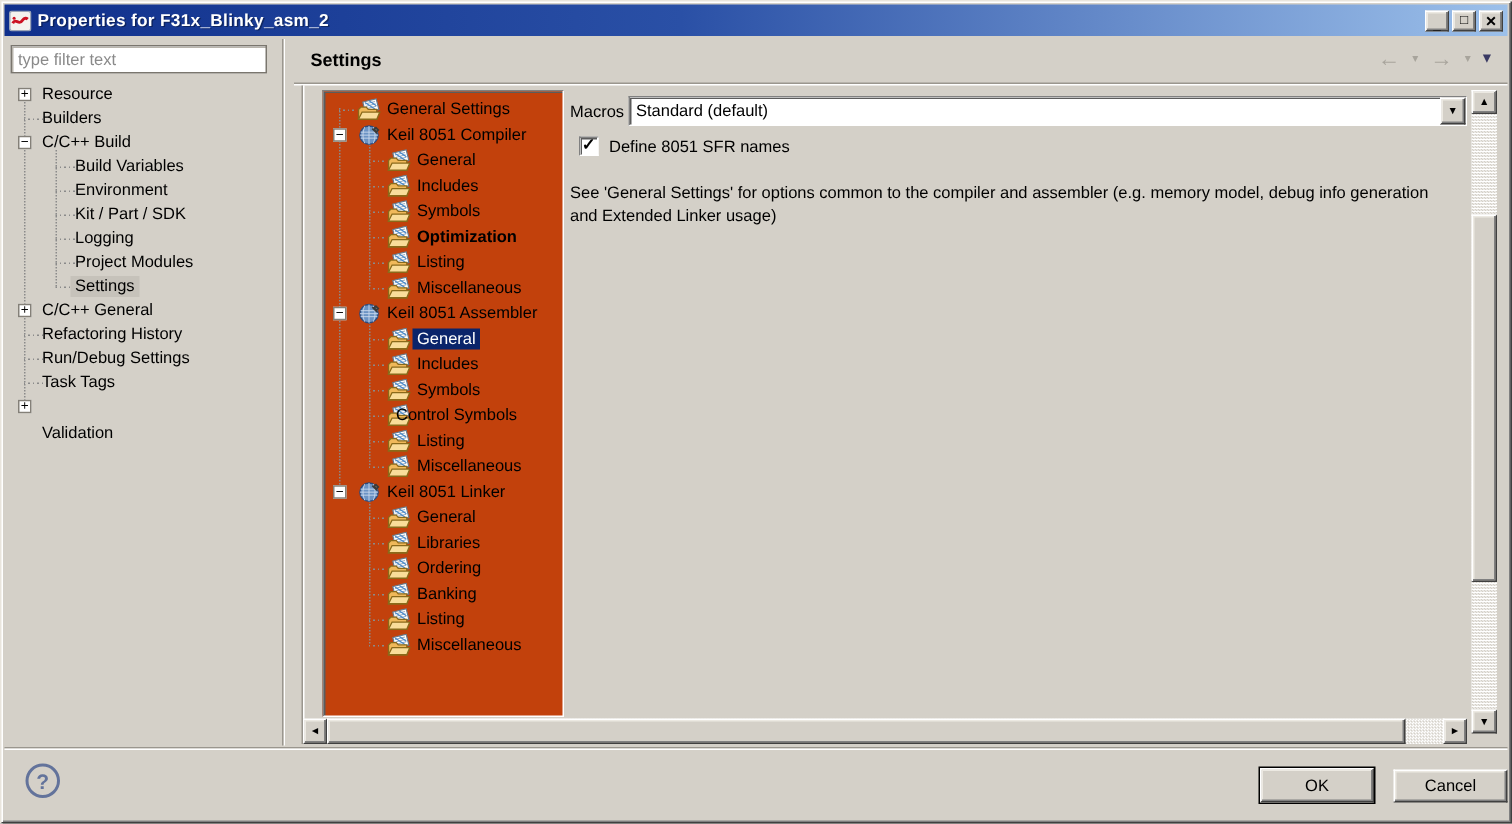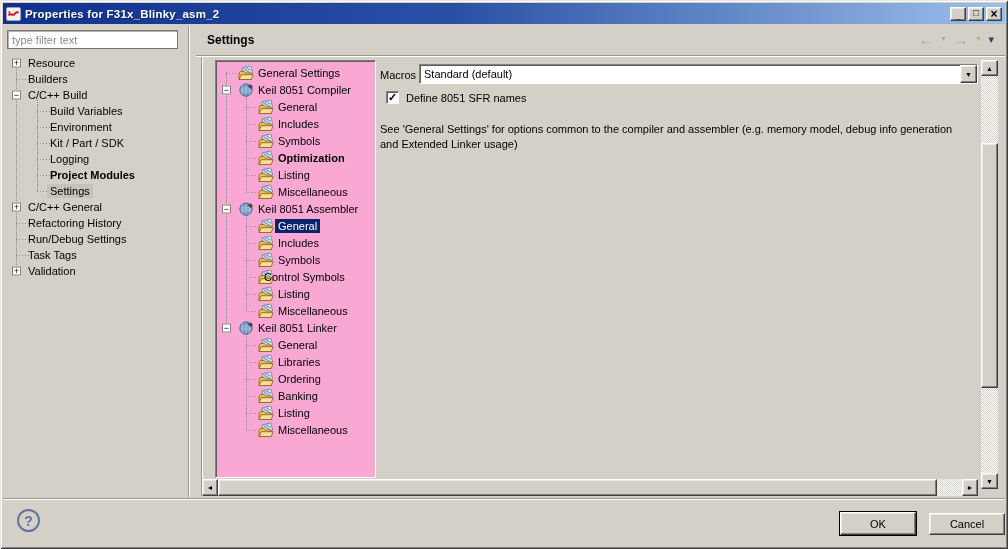--- a/index.html
+++ b/index.html
@@ -50,21 +50,21 @@
   .hdr-title{position:absolute;left:207px;top:33px;font-weight:bold;font-size:12px;}
   .hdr-nav{position:absolute;right:14px;top:30px;display:flex;align-items:center;gap:8px;height:18px;}
   .nav-arrow{color:#a8a49c;font-size:15px;font-weight:bold;line-height:1;}
   .nav-caret{color:#a8a49c;font-size:8px;line-height:1;}
   .nav-menu{color:#3a3a64;font-size:11px;line-height:1;}
   .hdr-div{position:absolute;left:196px;right:3px;top:55px;height:2px;
     border-top:1px solid #9a968e;border-bottom:1px solid #fff;}
   .group-line{position:absolute;left:201px;top:57px;width:2px;height:439px;
     border-left:1px solid #9a968e;border-right:1px solid #fff;}
   
-  .mid-panel{position:absolute;left:215px;top:60px;width:161px;height:418px;background:#f9a8d4;
+  .mid-panel{position:absolute;left:215px;top:60px;width:161px;height:418px;background:#c2410c;
     border:1px solid;border-color:var(--shadow) var(--hi) var(--hi) var(--shadow);
     box-shadow:inset 1px 1px 0 #5c5c5c;overflow:hidden;}
   #mid-tree{position:absolute;left:2px;top:0;right:0;bottom:0;}
   
   .macros-label{position:absolute;left:380px;top:69px;}
   .combo{position:absolute;left:419px;top:64px;width:559px;height:20px;background:#fff;
     border:1px solid;border-color:var(--shadow) var(--hi) var(--hi) var(--shadow);
     box-shadow:inset 1px 1px 0 #5c5c5c;display:flex;align-items:center;}
   .combo-text{flex:1;padding:0 4px;white-space:nowrap;overflow:hidden;}
   .combo-btn{width:17px;align-self:stretch;background:var(--face);border:1px solid;
@@ -163,21 +163,21 @@
       <div class="trow" style="top: 80px; height: 16px;">
         <span class="stub" style="left: 31px; width: 13px;"></span>
         <span class="lbl" style="left: 41px;">Kit / Part / SDK</span>
       </div>
       <div class="trow" style="top: 96px; height: 16px;">
         <span class="stub" style="left: 31px; width: 13px;"></span>
         <span class="lbl" style="left: 41px;">Logging</span>
       </div>
       <div class="trow" style="top: 112px; height: 16px;">
         <span class="stub" style="left: 31px; width: 13px;"></span>
-        <span class="lbl" style="left: 41px; font-weight: bold;">Project Modules</span>
+        <span class="lbl" style="left: 41px;">Project Modules</span>
       </div>
       <div class="trow" style="top: 128px; height: 16px;">
         <span class="stub" style="left: 31px; width: 13px;"></span>
         <span class="lbl sel-i" style="left: 41px;">Settings</span>
       </div>
       <div class="trow" style="top: 144px; height: 16px;">
         <span class="exp" style="left: 6px;">+</span>
         <span class="lbl" style="left: 19px;">C/C++ General</span>
       </div>
       <div class="trow" style="top: 160px; height: 16px;">
@@ -187,21 +187,21 @@
       <div class="trow" style="top: 192px; height: 16px;">
         <span class="stub" style="left: 10px; width: 13px;"></span>
         <span class="lbl" style="left: 19px;">Task Tags</span>
       </div>
       <div class="trow" style="top: 176px; height: 16px;">
         <span class="stub" style="left: 10px; width: 13px;"></span>
         <span class="lbl" style="left: 19px;">Run/Debug Settings</span>
       </div>
       <div class="trow" style="top: 208px; height: 16px;">
         <span class="exp" style="left: 6px;">+</span>
-        <span class="lbl" style="left: 19px;">Validation</span>
+        <span class="lbl" style="left: 19px; margin-top: 18px;">Validation</span>
       </div>
     </div>
 
   <div class="sash"></div>
   <div class="hdr-title">Settings</div>
   <div class="hdr-nav">
     <span class="nav-arrow">←</span>
     <span class="nav-caret">▾</span>
     <span class="nav-arrow">→</span>
     <span class="nav-caret">▾</span>

